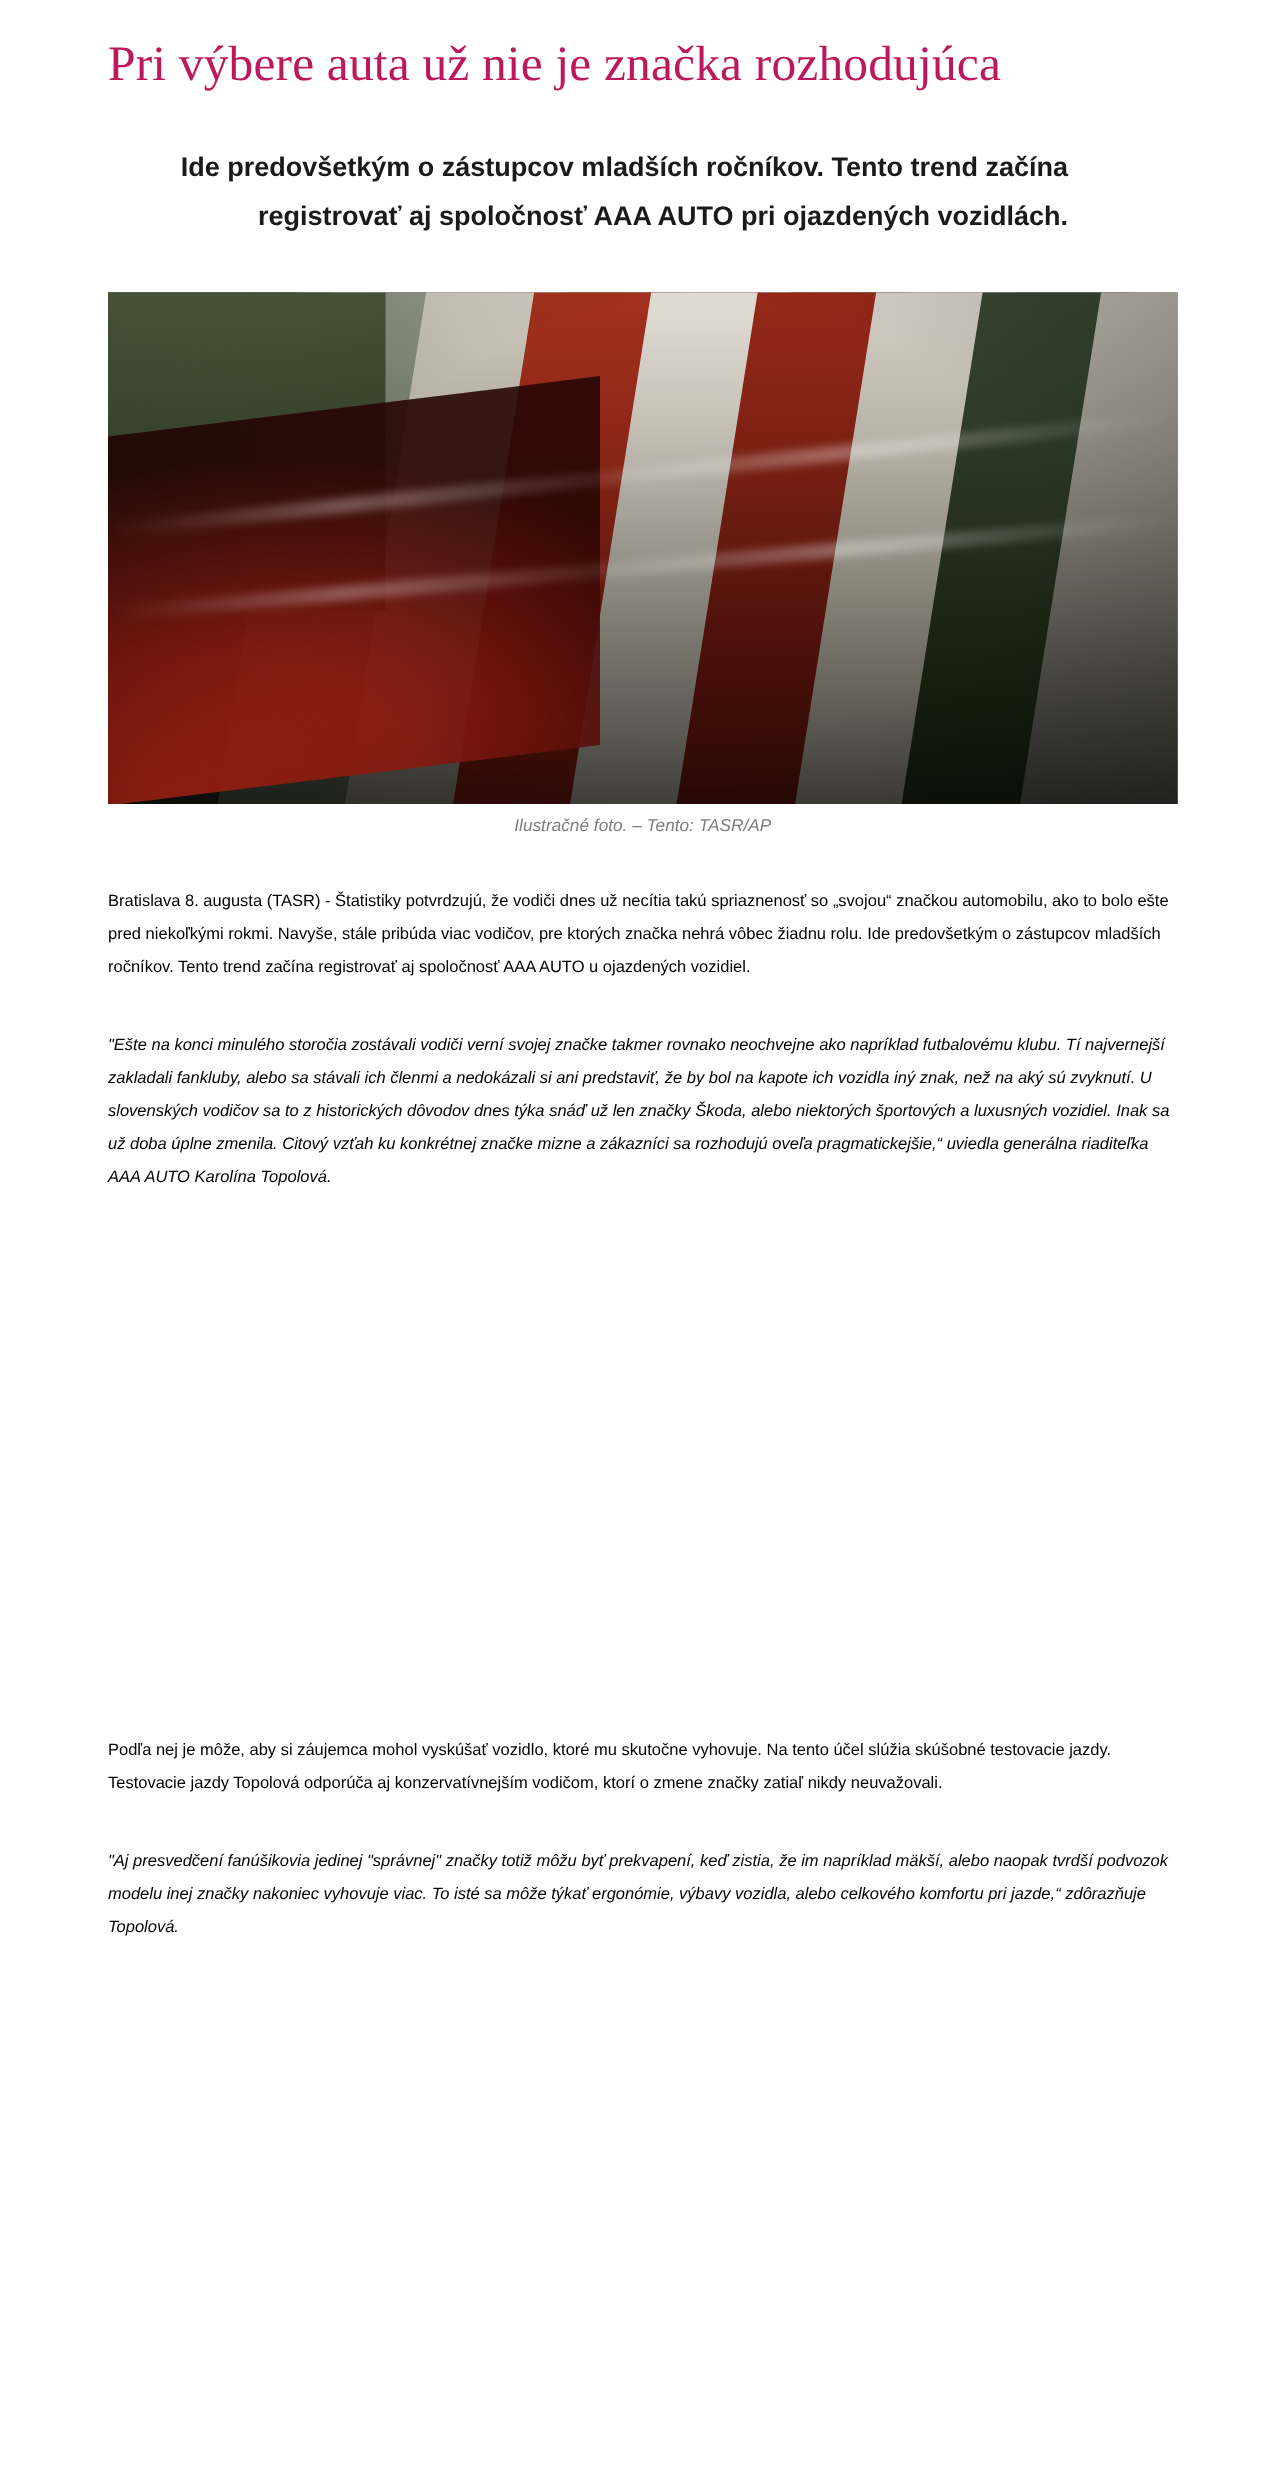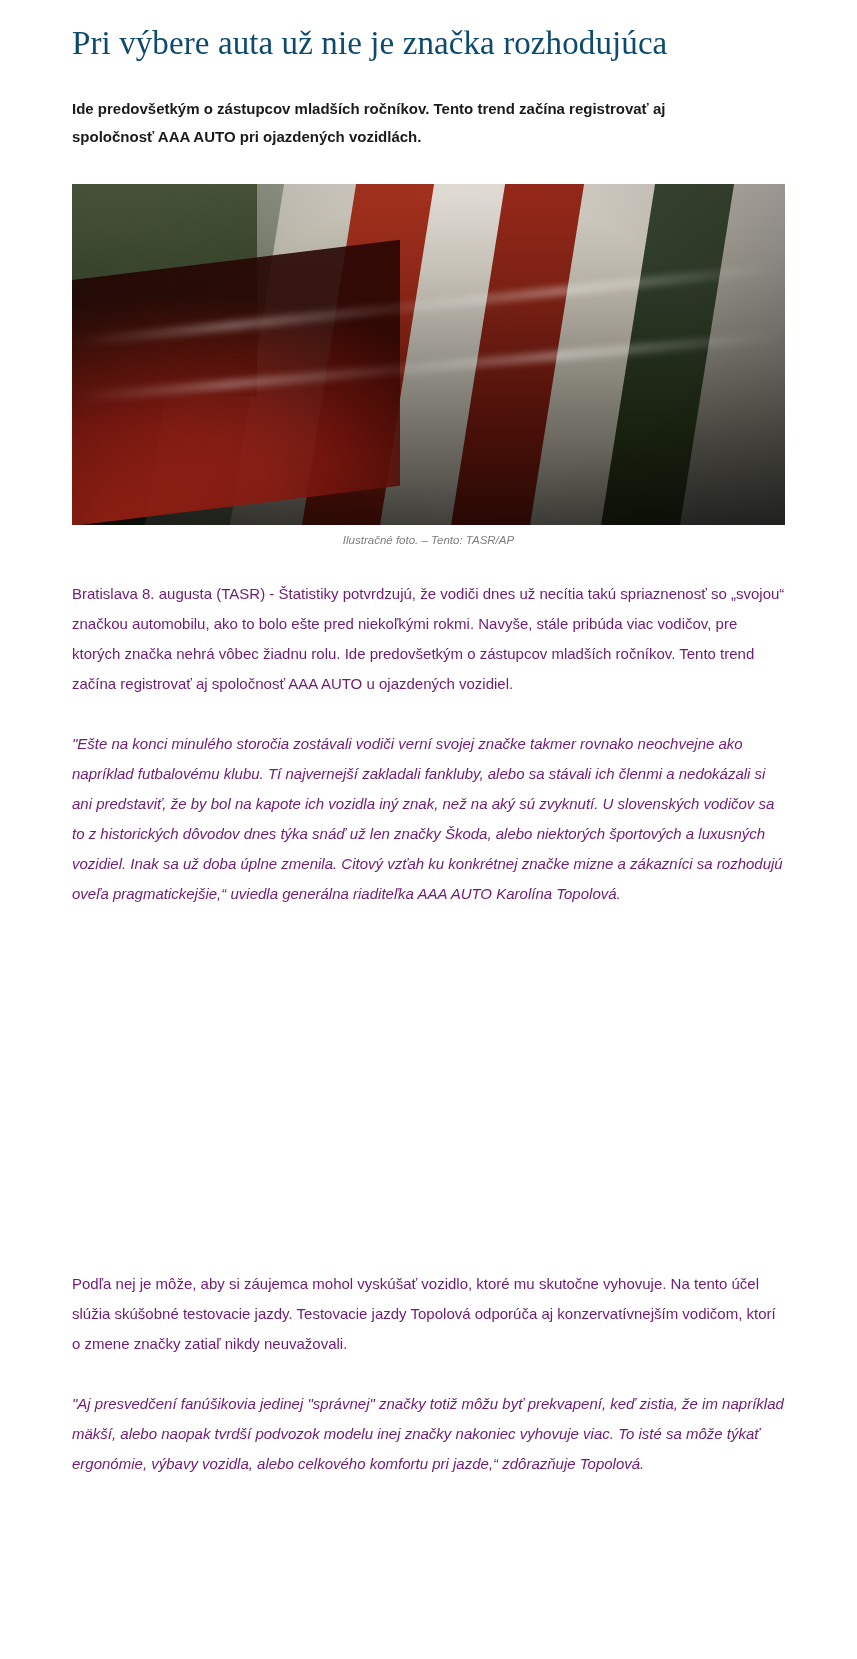--- a/index.html
+++ b/index.html
@@ -17,32 +17,33 @@
   .page {
     width: 857px;
     box-sizing: border-box;
     padding: 10px 72px 20px 72px;
   }
   .article-title {
     font-family: "Liberation Serif", serif;
     font-size: 33px;
     line-height: 1.3;
     font-weight: 400;
-    color: #0c4a6e;
+    color: #be185d;
     margin: 12px 0 0 0;
     letter-spacing: 0.1px;
   }
   .article-perex {
     font-family: "Liberation Sans", sans-serif;
-    font-size: 15px;
+    font-size: 18px;
     font-weight: bold;
     line-height: 1.85;
     color: #1a1a1a;
     margin: 30px 0 0 0;
     max-width: 640px;
+    text-align: right;
   }
   .figure {
     margin: 34px 0 0 0;
   }
   .photo {
     position: relative;
     width: 713px;
     height: 341px;
     overflow: hidden;
     background: #2b2b27;
@@ -110,23 +111,23 @@
     color: #7c7c7c;
     text-align: center;
     width: 713px;
     margin-top: 9px;
   }
   .body-text {
     margin-top: 33px;
     max-width: 713px;
   }
   .body-text p {
-    font-size: 15px;
+    font-size: 11px;
     line-height: 2.0;
-    color: #701a75;
+    color: #000000;
     margin: 0 0 30px 0;
   }
   .body-text p.quote {
     font-style: italic;
   }
   .spacer-block {
     height: 330px;
   }
 </style>
 </head>

